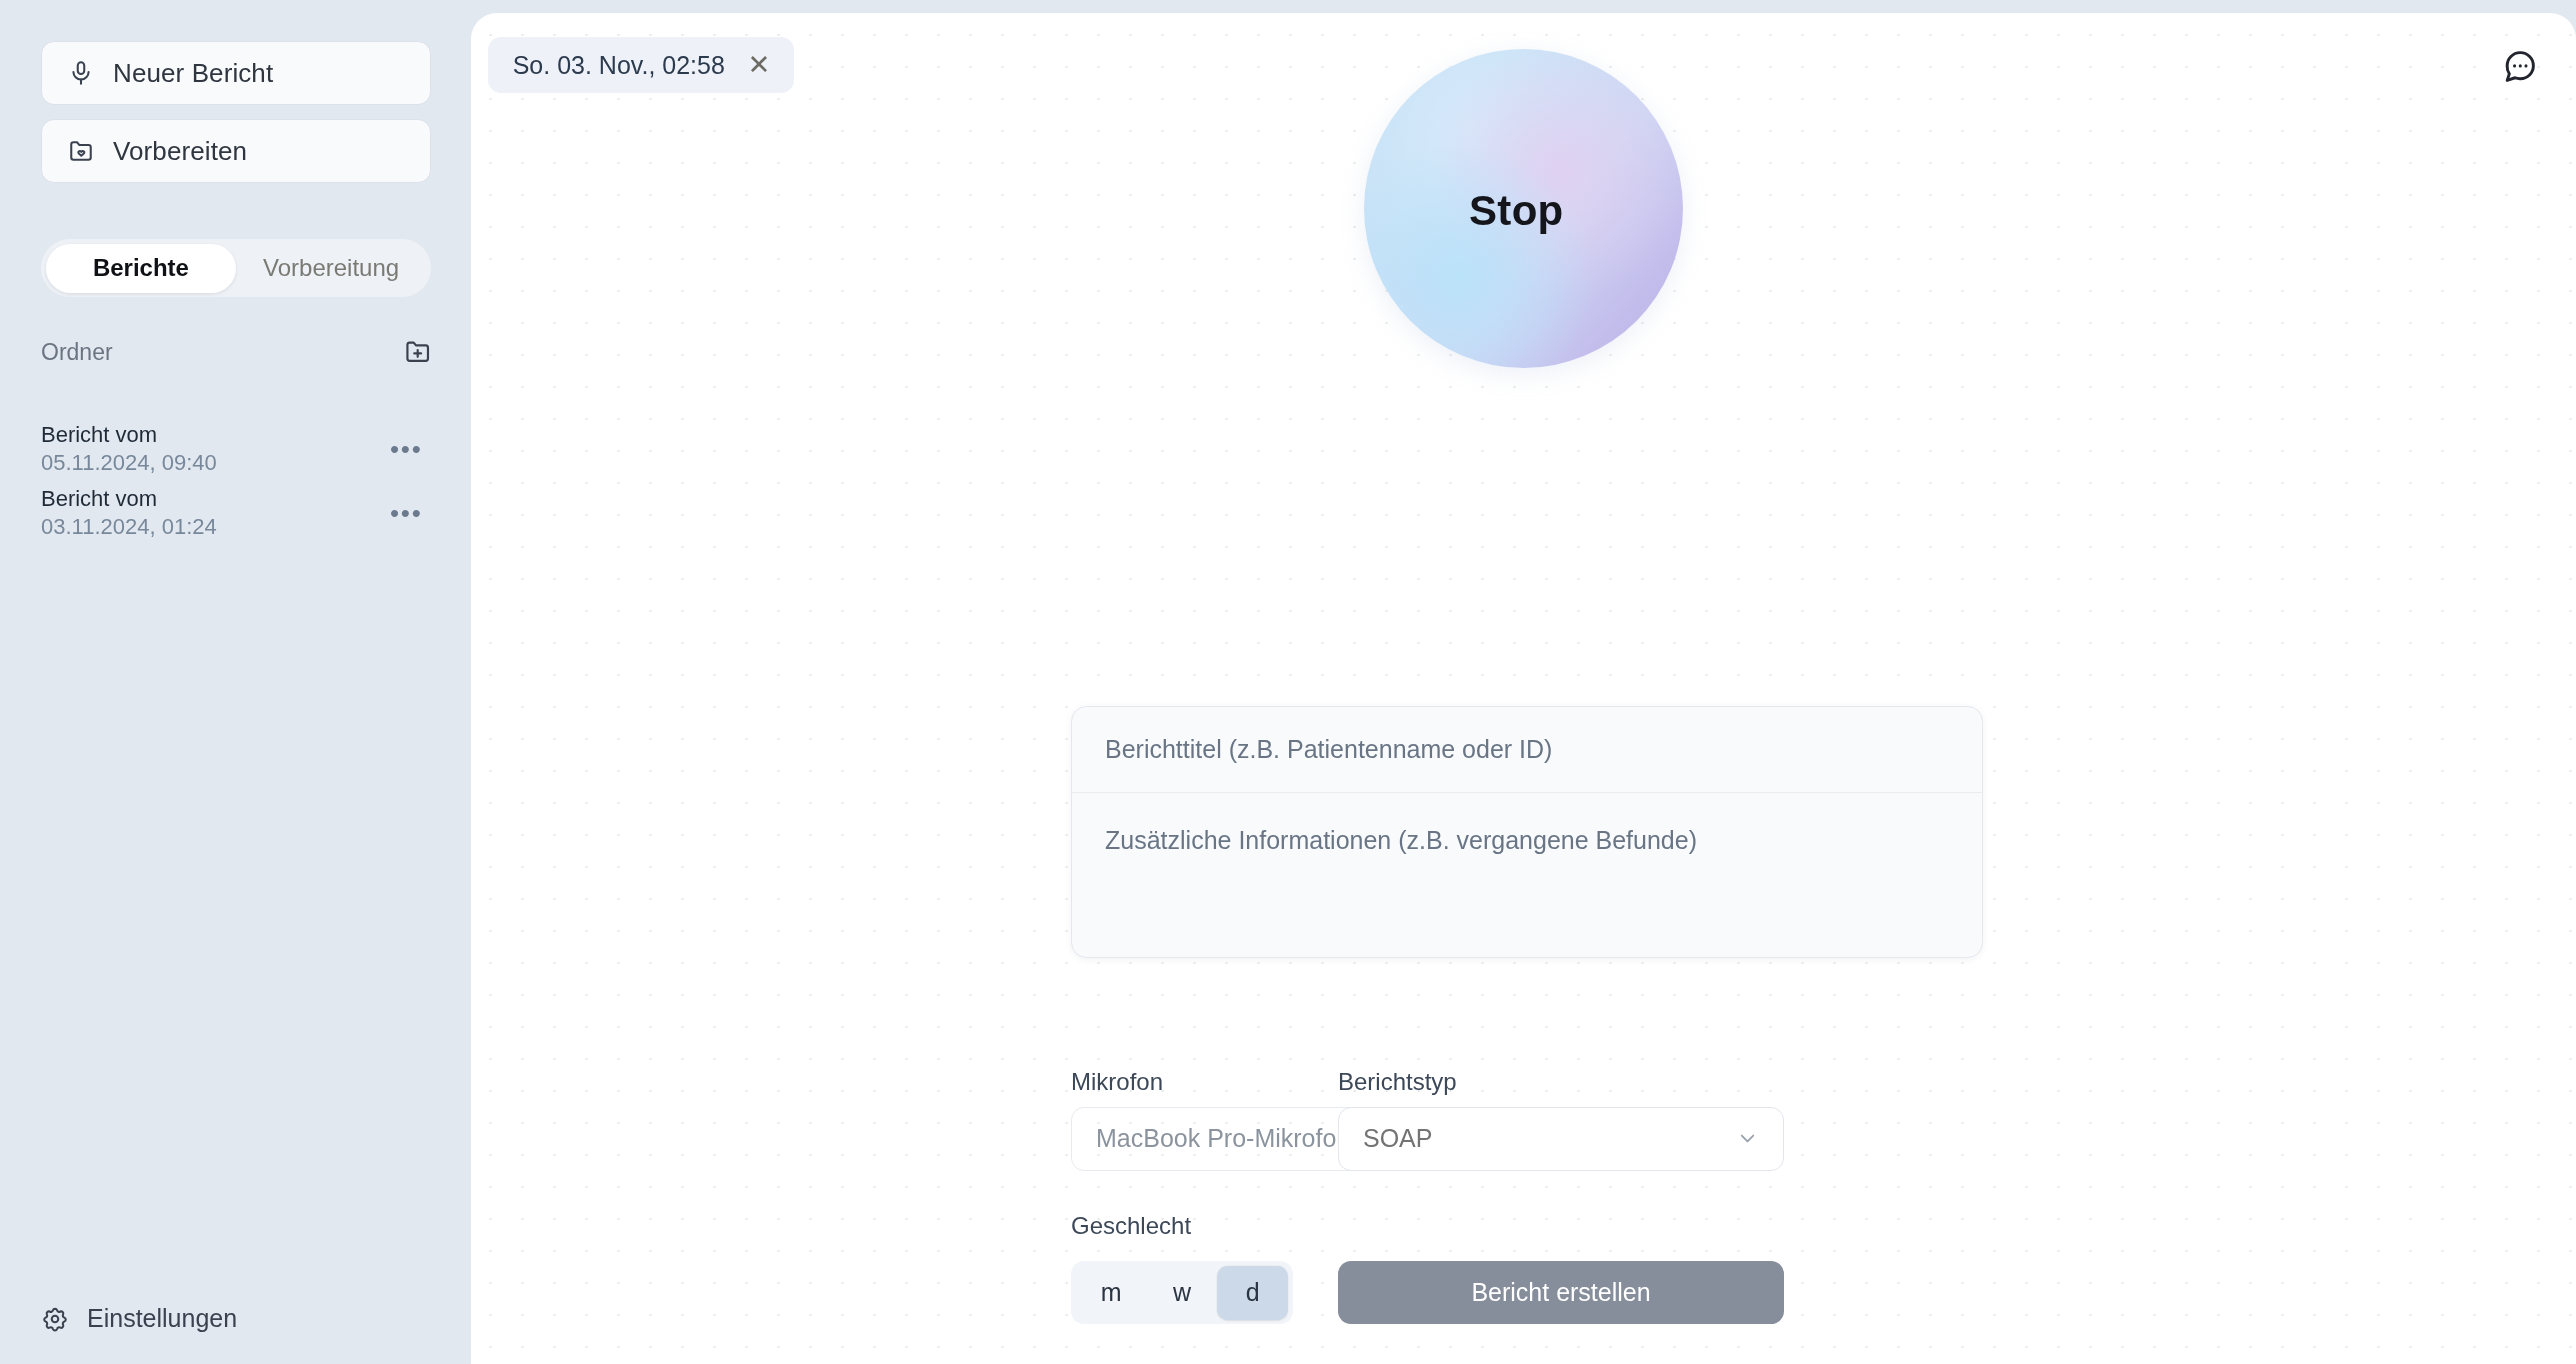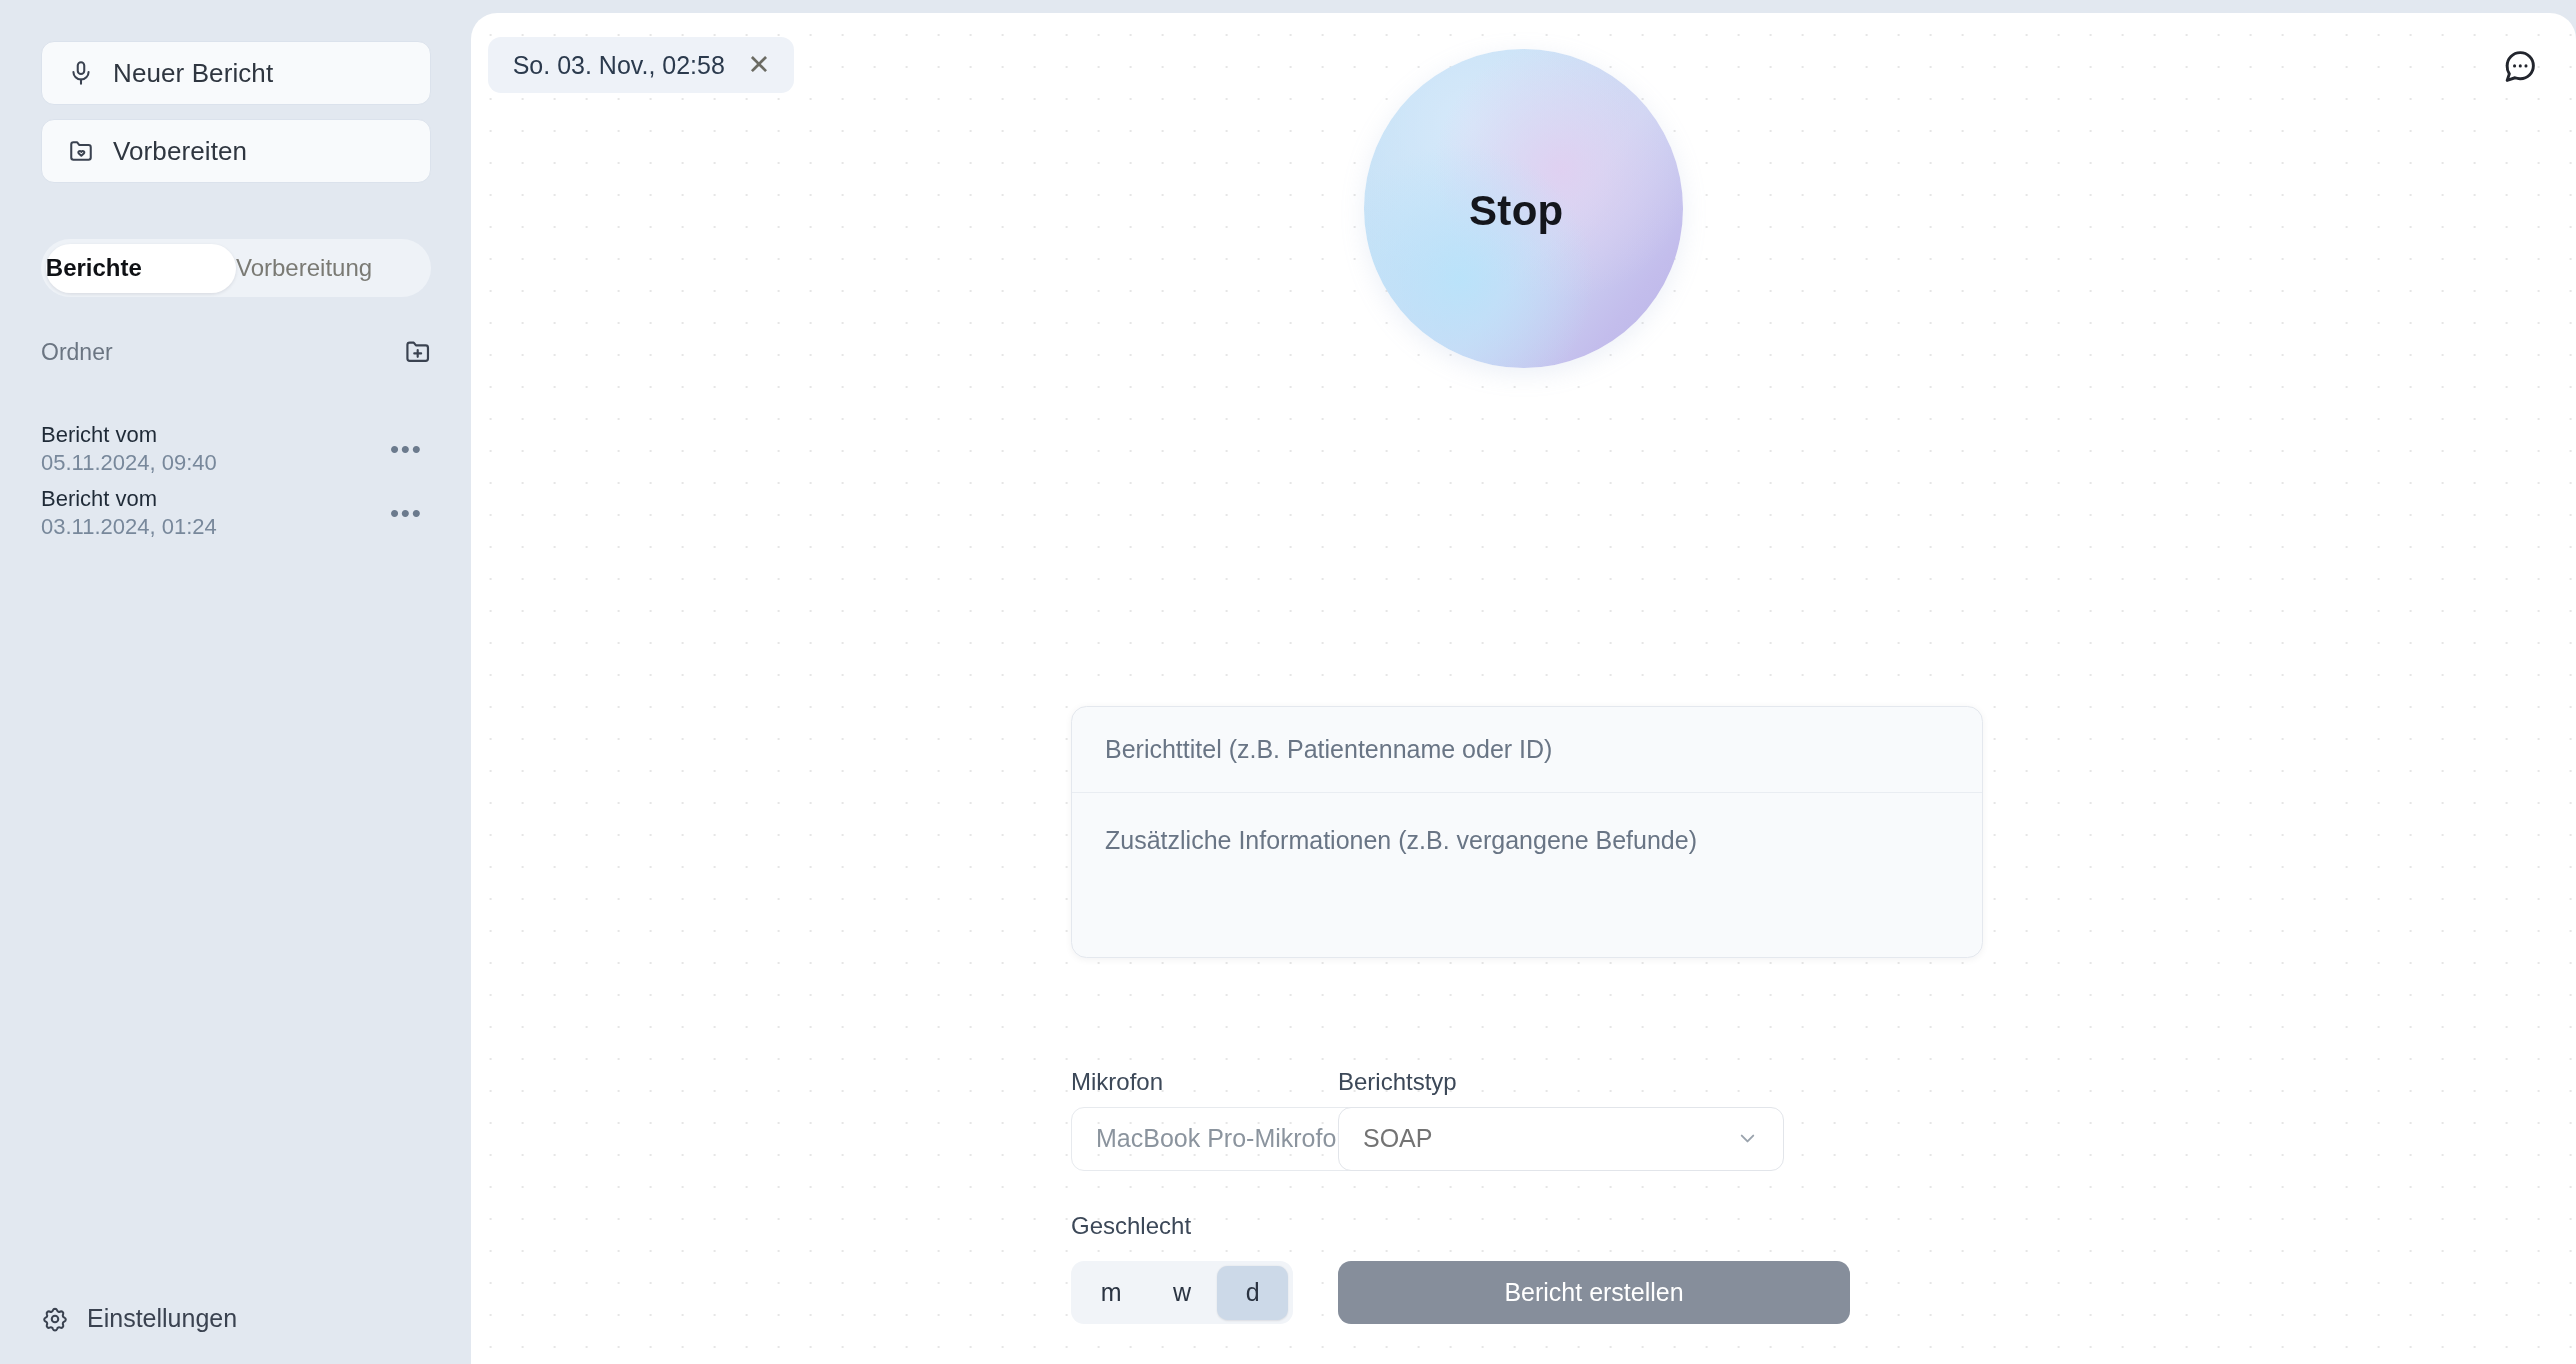--- a/index.html
+++ b/index.html
@@ -60,21 +60,21 @@
     display: flex;
     align-items: center;
     padding: 4.8px;
   }
   .tab {
     flex: 1;
     height: 49px;
     border-radius: 24.5px;
     display: flex;
     align-items: center;
-    justify-content: flex-start;
+    justify-content: center;
     font-size: 24px;
     color: #7a7a74;
     cursor: pointer;
   }
   .tab.active {
     background: #ffffff;
     color: #0f1115;
     font-weight: bold;
     box-shadow: 0 1.2px 3.6px rgba(15,23,42,.10);
   }
@@ -275,21 +275,21 @@
     cursor: pointer;
   }
   .seg.active {
     background: #ccd9e8;
     box-shadow: 0 0.6px 1.8px rgba(15,23,42,.10);
   }
 
   #submit-btn {
     position: absolute;
     left: 867px; top: 1248px;
-    width: 512px; height: 63px;
+    width: 446px; height: 63px;
     background: #868e9b;
     border: none;
     border-radius: 13px;
     color: #ffffff;
     font-size: 25px;
     font-family: "Liberation Sans", sans-serif;
     display: flex; align-items: center; justify-content: center;
     cursor: pointer;
   }
 </style>

